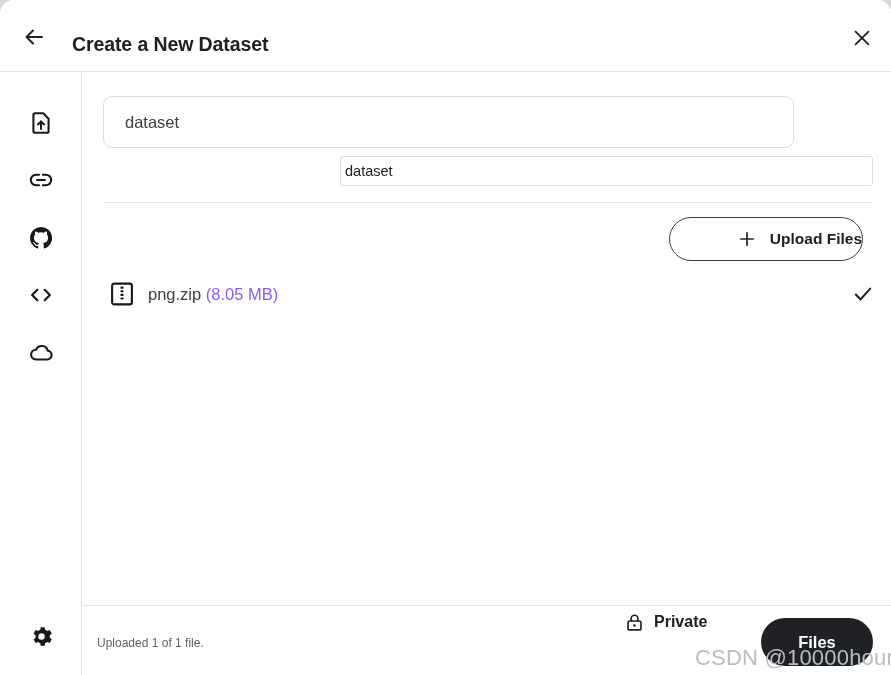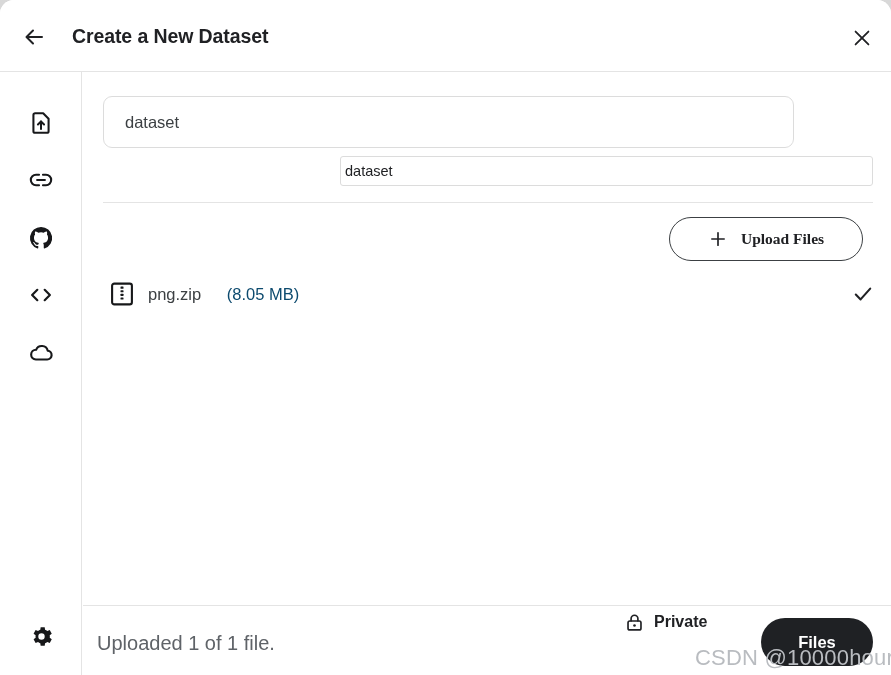--- a/index.html
+++ b/index.html
@@ -46,21 +46,21 @@
     height: 34px;
     display: flex;
     align-items: center;
     justify-content: center;
     cursor: pointer;
     border-radius: 50%;
   }
   .header-title {
     position: absolute;
     left: 72px;
-    top: 0;
+    top: 8px;
     height: 72px;
     line-height: 72px;
     font-size: 19.5px;
     font-weight: bold;
     color: #202124;
     letter-spacing: -0.1px;
     white-space: nowrap;
   }
   .close-btn {
     position: absolute;
@@ -190,24 +190,23 @@
     left: 586px;
     top: 144px;
     width: 194px;
     height: 44px;
     box-sizing: border-box;
     border: 1px solid #3c4043;
     border-radius: 22px;
     background: #fff;
     display: flex;
     align-items: center;
-    justify-content: center;
+    justify-content: flex-end;
     gap: 13px;
     cursor: pointer;
-    font-family: Liberation Serif, serif;
   }
   .upload-btn-label {
     font-size: 15.5px;
     font-weight: bold;
     color: #202124;
   }
 
   
   .file-row {
     position: absolute;
@@ -230,22 +229,21 @@
     position: absolute;
     left: 45px;
     top: 0;
     height: 36px;
     line-height: 36px;
     font-size: 16.5px;
     color: #3c4043;
     white-space: nowrap;
   }
   .file-size {
-    color: #0c4a6e;
-    margin-left: 21px;
+    color: #8b5cf6;
   }
   .file-check {
     position: absolute;
     left: 744px;
     top: 2px;
     width: 32px;
     height: 32px;
     display: flex;
     align-items: center;
     justify-content: center;
@@ -259,21 +257,21 @@
     width: 808px;
     height: 1px;
     background: #e4e4e4;
   }
   .footer-status {
     position: absolute;
     left: 14px;
     top: 552px;
     height: 36px;
     line-height: 36px;
-    font-size: 20px;
+    font-size: 12px;
     color: #5f6368;
     white-space: nowrap;
   }
   .privacy-toggle {
     position: absolute;
     left: 541px;
     top: 531px;
     height: 36px;
     display: flex;
     align-items: center;

